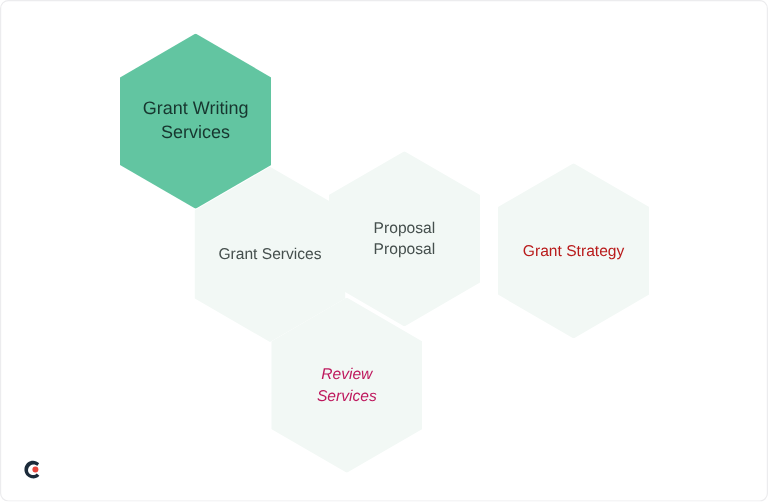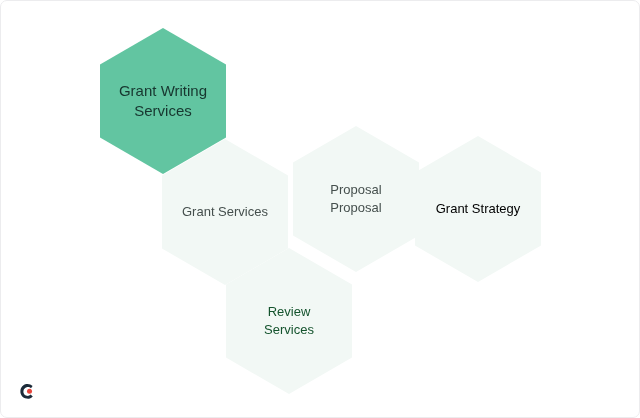--- a/index.html
+++ b/index.html
@@ -103,33 +103,33 @@
         <div class="hex-inner" style="color: rgb(23, 54, 47);">
           <div>Grant Writing</div>
           <div>Services</div>
         </div>
       </div>
       <div class="hex pale" style="left: 161px; top: 138px; background: rgb(242, 248, 245);">
         <div class="hex-inner" style="color: rgb(69, 79, 77);">
           <div>Grant Services</div>
         </div>
       </div>
-      <div class="hex pale" style="left: 292px; top: 125px; background: rgb(242, 248, 245);">
+      <div class="hex pale" style="left: 273px; top: 125px; background: rgb(242, 248, 245);">
         <div class="hex-inner" style="color: rgb(69, 79, 77);">
           <div>Proposal</div>
           <div>Proposal</div>
         </div>
       </div>
       <div class="hex pale" style="left: 414px; top: 135px; background: rgb(242, 248, 245);">
-        <div class="hex-inner" style="color: #000000;">
+        <div class="hex-inner" style="color: #b91c1c;">
           <div>Grant Strategy</div>
         </div>
       </div>
       <div class="hex pale" style="left: 225px; top: 247px; background: rgb(242, 248, 245);">
-        <div class="hex-inner" style="color: #14532d;">
+        <div class="hex-inner" style="color: #be185d; font-style: italic;">
           <div>Review</div>
           <div>Services</div>
         </div>
       </div>
     </div>
 
   <svg id="logo" viewBox="0 0 22 22" xmlns="http://www.w3.org/2000/svg" aria-hidden="true">
     <path id="logo-c" d="M15.6 5.0 C13.9 3.3 11.6 2.6 9.4 3.0 C6.2 3.6 3.7 6.4 3.4 9.7
              C3.0 13.5 5.7 17.0 9.5 17.6 C11.9 18.0 14.2 17.1 15.8 15.4
              L13.6 13.6 C12.6 14.6 11.2 15.1 9.8 14.8 C7.6 14.4 6.1 12.4 6.4 10.2

